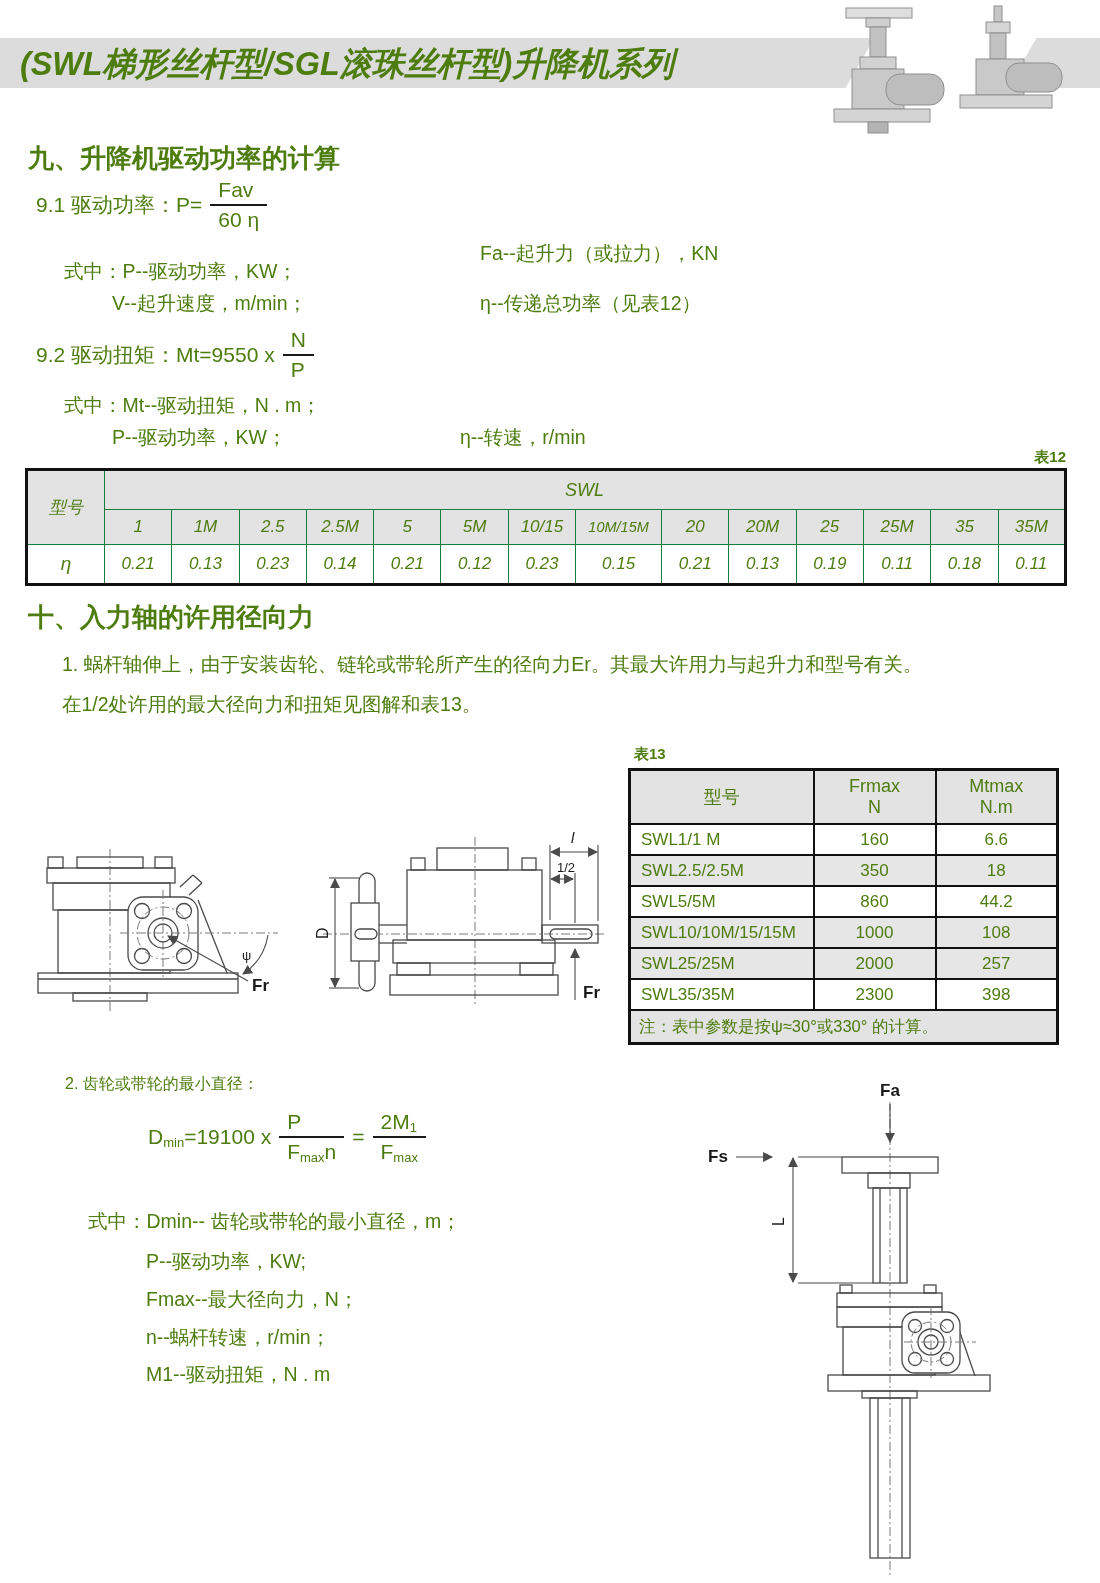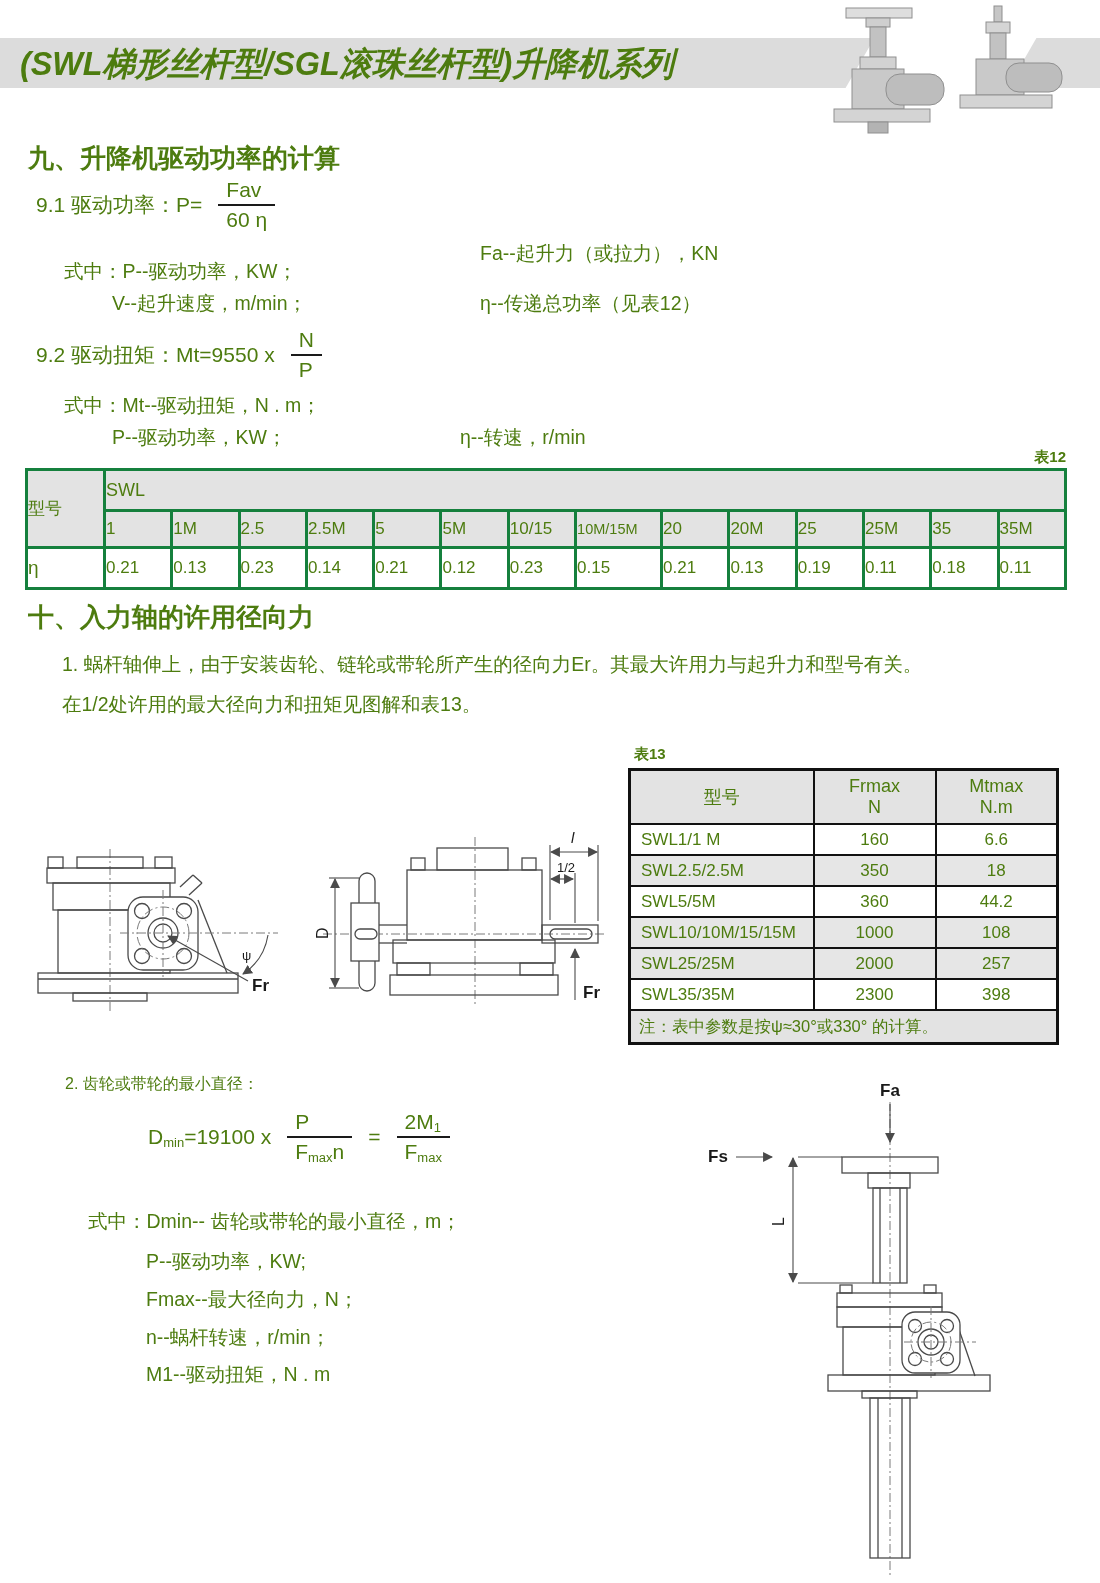--- a/index.html
+++ b/index.html
@@ -11,30 +11,30 @@
   
   .band{position:absolute;top:38px;height:50px;background:#dcdcdc;}
   .band-main{left:-60px;width:920px;transform:skewX(-30deg);}
   .band-right{left:1022px;width:140px;transform:skewX(-30deg);}
   .banner-title{
     position:absolute;left:20px;top:42px;font-size:33px;font-weight:700;font-style:italic;
     letter-spacing:0px;white-space:nowrap;transform:scaleX(0.98);transform-origin:left;
   }
   .h2{font-size:26px;font-weight:700;white-space:nowrap;}
   .body-t{font-size:19.5px;white-space:nowrap;}
-  .formula{display:flex;align-items:center;gap:16px;font-size:21px;white-space:nowrap;}
+  .formula{display:flex;align-items:center;gap:8px;font-size:21px;white-space:nowrap;}
   .frac{display:inline-flex;flex-direction:column;line-height:1.15;}
   .frac .num{padding:0 8px 2px 8px;border-bottom:2px solid #1a1a1a;}
   .frac .den{padding:2px 8px 0 8px;}
   .sub{font-size:0.62em;position:relative;top:0.25em;}
   .tag{font-size:15px;font-weight:700;}
   
   table{border-collapse:collapse;table-layout:fixed;}
   .t12{width:1042px;border:3px solid #111;}
-  .t12 td{border:3px solid #15803d;text-align:left;font-size:17px;padding:0;height:34px;overflow:hidden;}
+  .t12 td{border:1px solid #15803d;text-align:center;font-size:17px;padding:0;height:34px;overflow:hidden;font-style:italic;}
   .t12 td.hd{background:#e3e3e3;}
   .t12 td.swl{font-size:18px;}
   .t13{width:428px;border:3px solid #111;}
   .t13 td{border:2px solid #111;text-align:center;font-size:17px;padding:0;height:29px;overflow:hidden;}
   .t13 td.model{text-align:left;padding-left:10px;}
   .t13 tr.hdr td{background:#e3e3e3;height:52px;font-size:18px;}
   .t13 tr.alt td{background:#e6e6e6;}
   .t13 td.note{background:#e3e3e3;text-align:left;padding-left:8px;font-size:16.5px;height:31px;}
   
   svg{display:block;}
@@ -267,21 +267,21 @@
       <td>160</td>
       <td>6.6</td>
     </tr>
     <tr class="alt">
       <td class="model">SWL2.5/2.5M</td>
       <td>350</td>
       <td>18</td>
     </tr>
     <tr>
       <td class="model">SWL5/5M</td>
-      <td>360</td>
+      <td>860</td>
       <td>44.2</td>
     </tr>
     <tr class="alt">
       <td class="model">SWL10/10M/15/15M</td>
       <td>1000</td>
       <td>108</td>
     </tr>
     <tr class="alt">
       <td class="model">SWL25/25M</td>
       <td>2000</td>

